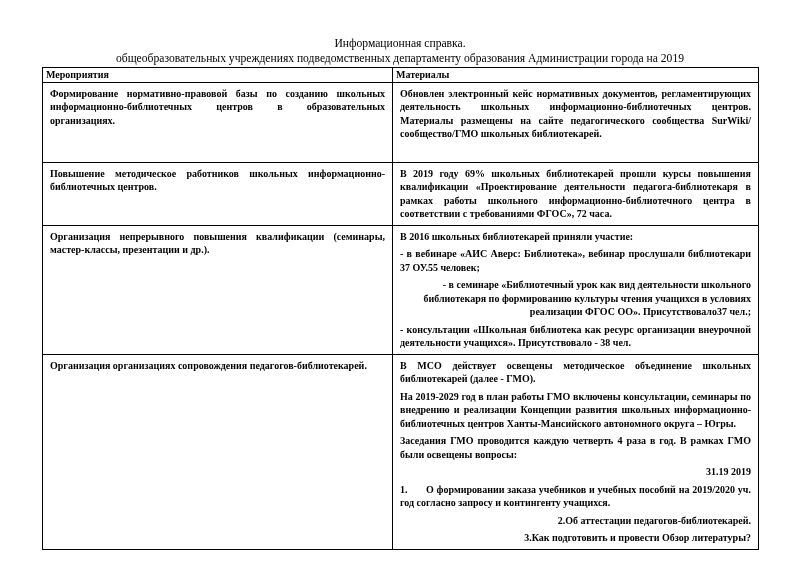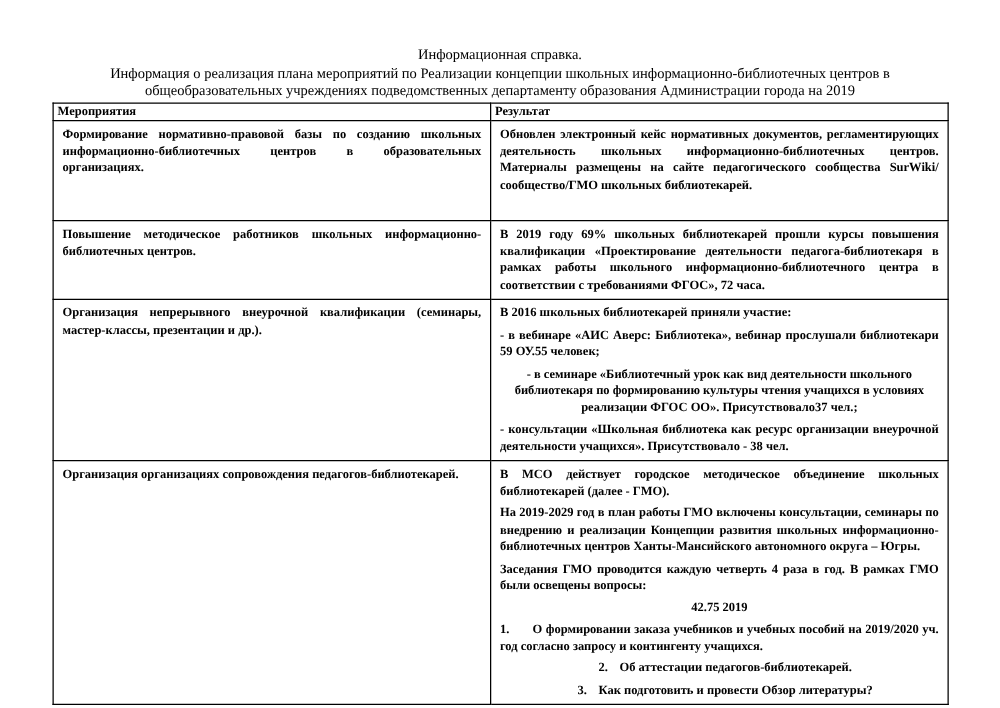--- a/index.html
+++ b/index.html
@@ -49,46 +49,45 @@
   }
   tbody tr:nth-child(1) td { height: 79px; }
   tbody tr:nth-child(2) td { height: 59px; }
   tbody tr:nth-child(3) td { height: 104px; }
   tbody tr:nth-child(4) td { height: 175px; }
   td p {
     margin: 4px;
     text-align: justify;
   }
   td p.left {
-    text-align: center;
+    text-align: right;
   }
   .num {
     display: inline-block;
     width: 26px;
   }
 </style>
 </head>
 <body>
 
 <div class="page">
   <div class="title-block">
     <div>Информационная справка.</div>
-    <div>Информация о реализация плана мероприятий по Реализации концепции школьных информационно-библиотечных центров в</div>
     <div>общеобразовательных учреждениях подведомственных департаменту образования Администрации города на 2019</div>
   </div>
 
   <table class="report">
     <colgroup>
       <col class="c1">
       <col class="c2">
     </colgroup>
     <thead>
       <tr>
         <th>Мероприятия</th>
-        <th>Результат</th>
+        <th>Материалы</th>
       </tr>
     </thead>
     <tbody id="table-body">
         <tr>
           <td>
             <p>Формирование нормативно-правовой базы по созданию школьных информационно-библиотечных центров в образовательных организациях.</p>
           </td>
           <td>
             <p>Обновлен электронный кейс нормативных документов, регламентирующих деятельность школьных информационно-библиотечных центров. Материалы размещены на сайте педагогического сообщества SurWiki/сообщество/ГМО школьных библиотекарей.</p>
           </td>
@@ -96,38 +95,38 @@
         <tr>
           <td>
             <p>Повышение методическое работников школьных информационно-библиотечных центров.</p>
           </td>
           <td>
             <p>В 2019 году 69% школьных библиотекарей прошли курсы повышения квалификации «Проектирование деятельности педагога-библиотекаря в рамках работы школьного информационно-библиотечного центра в соответствии с требованиями ФГОС», 72 часа.</p>
           </td>
         </tr>
         <tr>
           <td>
-            <p>Организация непрерывного внеурочной квалификации (семинары, мастер-классы, презентации и др.).</p>
+            <p>Организация непрерывного повышения квалификации (семинары, мастер-классы, презентации и др.).</p>
           </td>
           <td>
             <p>В 2016 школьных библиотекарей  приняли участие:</p>
-            <p>- в вебинаре  «АИС Аверс: Библиотека», вебинар прослушали библиотекари 59 ОУ.55 человек;</p>
+            <p>- в вебинаре  «АИС Аверс: Библиотека», вебинар прослушали библиотекари 37 ОУ.55 человек;</p>
             <p class="left">- в семинаре «Библиотечный урок как вид деятельности школьного библиотекаря по формированию культуры чтения учащихся в условиях реализации ФГОС ОО». Присутствовало37 чел.;</p>
             <p>- консультации «Школьная библиотека как ресурс организации внеурочной деятельности учащихся». Присутствовало - 38 чел.</p>
           </td>
         </tr>
         <tr>
           <td>
             <p>Организация организациях сопровождения педагогов-библиотекарей.</p>
           </td>
           <td>
-            <p>В МСО действует городское методическое объединение школьных библиотекарей (далее - ГМО).</p>
+            <p>В МСО действует освещены методическое объединение школьных библиотекарей (далее - ГМО).</p>
             <p>На 2019-2029 год в план работы ГМО включены консультации, семинары по внедрению и реализации Концепции развития школьных информационно-библиотечных центров Ханты-Мансийского автономного округа – Югры.</p>
             <p>Заседания ГМО проводится каждую четверть 4 раза в год. В рамках ГМО были освещены вопросы:</p>
-            <p class="left">42.75 2019</p>
+            <p class="left">31.19 2019</p>
             <p><span class="num">1.</span>О формировании заказа учебников и учебных пособий на 2019/2020 уч. год согласно запросу и контингенту учащихся.</p>
             <p class="left"><span class="num">2.</span>Об аттестации педагогов-библиотекарей.</p>
             <p class="left"><span class="num">3.</span>Как подготовить и провести Обзор литературы?</p>
           </td>
         </tr>
       </tbody>
   </table>
 </div>
 
 </body></html>

